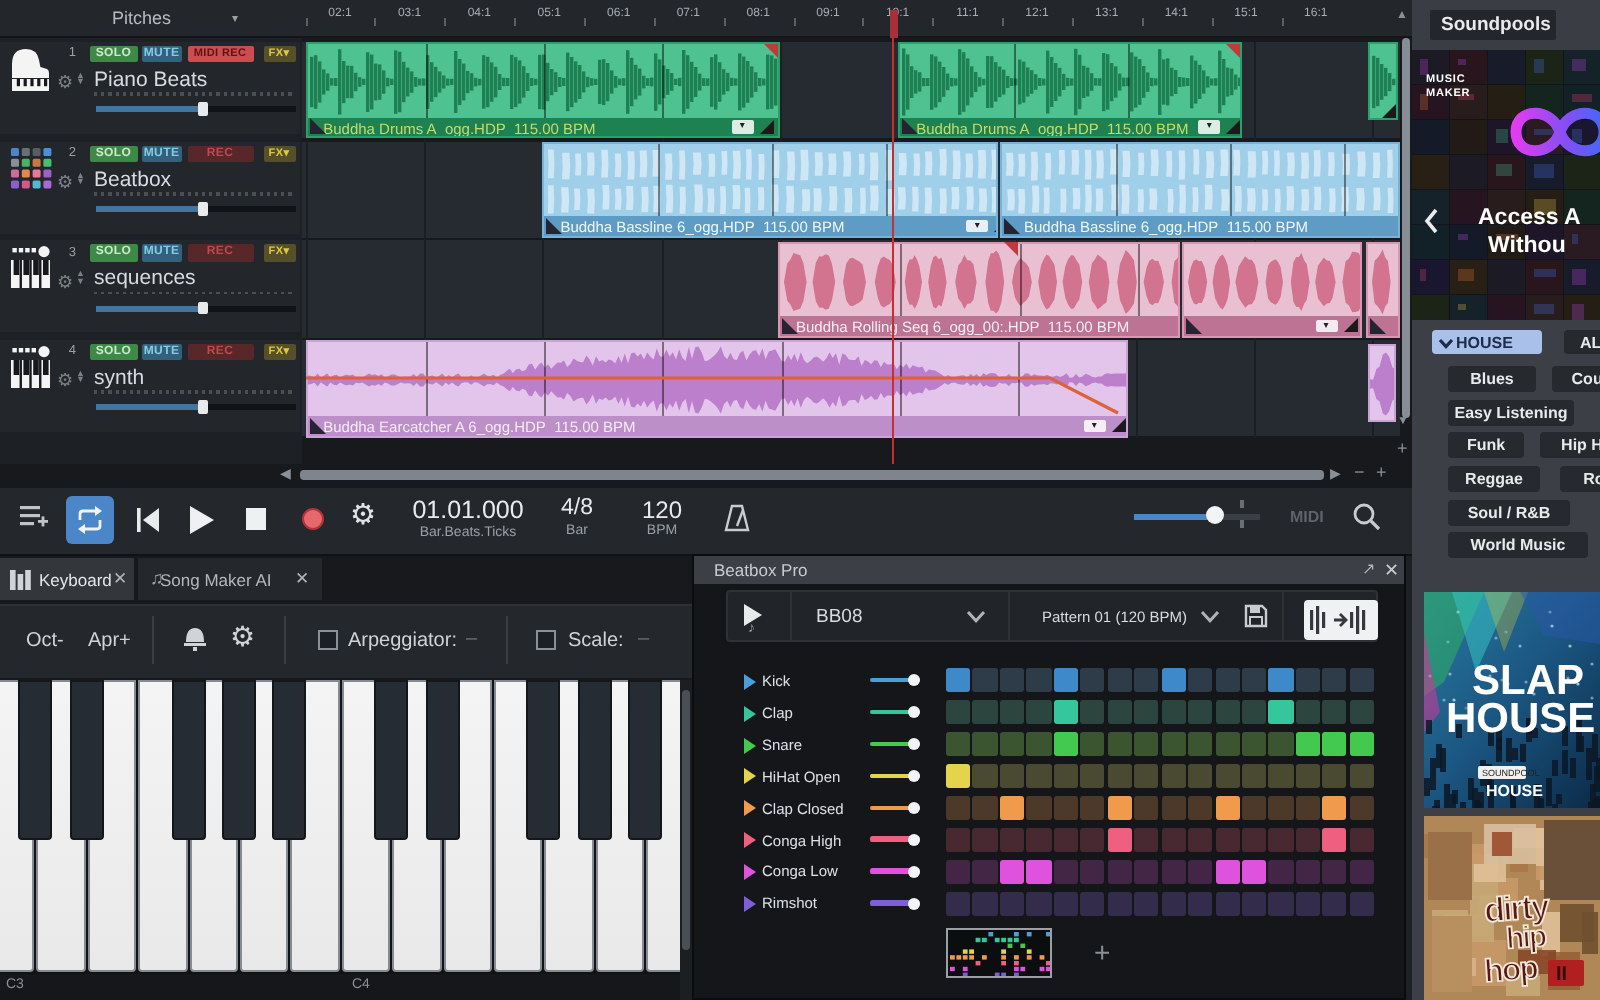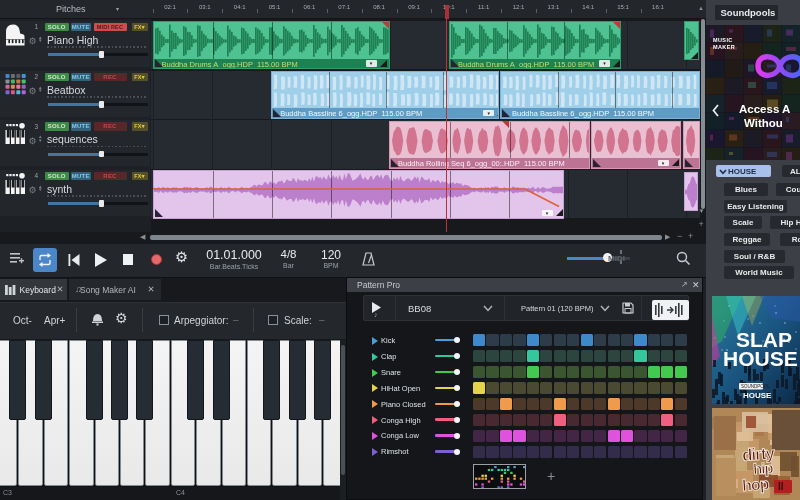--- a/index.html
+++ b/index.html
@@ -47,21 +47,21 @@
     <rect x="6.8" y="16.5" width="1.6" height="3.6" fill="#17191c"></rect>
     <rect x="10.2" y="16.5" width="1.6" height="3.6" fill="#17191c"></rect>
     <rect x="13.6" y="16.5" width="1.6" height="3.6" fill="#17191c"></rect>
     <rect x="17" y="16.5" width="1.6" height="3.6" fill="#17191c"></rect>
   </svg>
 <div class="" style="position:absolute;left:28px;top:23.3px;width:10px;text-align:right;font-size:6.5px;color:#9aa0a6;">1</div>
 <div class="" style="position:absolute;left:45px;top:22.8px;width:23.5px;height:8.6px;background:#3d8a48;border-radius:1px;font-size:6px;font-weight:bold;color:#cfe8c8;text-align:center;line-height:9.2px;letter-spacing:0.2px;">SOLO</div>
 <div class="" style="position:absolute;left:71px;top:22.8px;width:19.5px;height:8.6px;background:#33607a;border-radius:1px;font-size:6px;font-weight:bold;color:#85cbe8;text-align:center;line-height:9.2px;letter-spacing:0.2px;">MUTE</div>
 <div class="" style="position:absolute;left:93.5px;top:22.8px;width:33px;height:8.6px;background:#cc4d50;border-radius:1px;font-size:5.5px;font-weight:bold;color:#5a1517;text-align:center;line-height:9.2px;letter-spacing:0.2px;">MIDI REC</div>
 <div class="" style="position:absolute;left:131.5px;top:22.8px;width:16px;height:8.6px;background:#55502a;border-radius:1px;font-size:5.5px;font-weight:bold;color:#dfc83e;text-align:center;line-height:9.2px;letter-spacing:0.2px;">FX▾</div>
-<div class="" style="position:absolute;left:47px;top:33.7px;font-size:10.5px;color:#d8dce0;">Piano High</div>
+<div class="" style="position:absolute;left:47px;top:33.7px;font-size:10.5px;color:#d8dce0;">Piano Beats</div>
 <div class="" style="position:absolute;left:28.5px;top:36.0px;font-size:9px;color:#7a8086;">⚙</div>
 <div class="" style="position:absolute;left:38px;top:35.5px;font-size:4.5px;color:#7a8086;line-height:3.8px;">▲<br>▼</div>
 <div class="" style="position:absolute;left:47px;top:46.3px;width:101px;height:0;height:1.5px;background:repeating-linear-gradient(90deg,#4a4f55 0 1.6px,transparent 1.6px 3.6px);"></div>
 <div class="" style="position:absolute;left:47.5px;top:53.0px;width:100.5px;height:3px;background:#101317;"></div>
 <div class="" style="position:absolute;left:47.5px;top:53.0px;width:53px;height:3px;background:#44759e;"></div>
 <div class="" style="position:absolute;left:98.5px;top:51.3px;width:5px;height:6.5px;background:#e8eaec;border-radius:1px;"></div>
 <div class="" style="position:absolute;left:0;top:70.5px;width:150px;height:46px;background:#23262b;"></div>
 <svg width="22" height="23" viewBox="0 0 22 23" style="position:absolute;left:4.5px;top:72.7px;">
     <rect x="0.5" y="1.0" width="4" height="4" rx="0.8" fill="#4a86c8"></rect>
     <rect x="5.9" y="1.0" width="4" height="4" rx="0.8" fill="#6a6f75"></rect>
@@ -640,20 +640,23 @@
 <div style="position:absolute;left:152.6px;top:169.5px;width:411.4px;height:49.0px;background:#e3c4ea;border:1px solid #c9a2d6;overflow:hidden;">
     <svg width="411" height="40" style="position:absolute;left:0;top:0">
       <path d="M0,19.0 L0.0,16.8 L1.6,17.0 L3.2,17.6 L4.8,15.8 L6.4,17.9 L8.0,16.7 L9.6,15.7 L11.2,17.8 L12.8,16.6 L14.4,16.4 L16.0,17.8 L17.6,17.0 L19.2,16.2 L20.8,16.8 L22.4,16.2 L24.0,17.6 L25.6,17.4 L27.2,17.7 L28.8,16.7 L30.4,15.7 L32.0,16.5 L33.6,16.1 L35.2,17.0 L36.8,16.1 L38.4,17.7 L40.0,17.2 L41.6,16.3 L43.2,16.2 L44.8,16.9 L46.4,17.7 L48.0,17.3 L49.6,17.4 L51.2,17.3 L52.8,16.0 L54.4,17.5 L56.0,15.8 L57.6,15.8 L59.2,17.8 L60.8,17.0 L62.4,16.7 L64.0,17.9 L65.6,16.9 L67.2,15.7 L68.8,17.7 L70.4,16.5 L72.0,17.7 L73.6,16.5 L75.2,15.8 L76.8,17.5 L78.4,17.9 L80.0,17.7 L81.6,16.6 L83.2,17.9 L84.8,17.7 L86.4,16.7 L88.0,15.7 L89.6,16.9 L91.2,17.0 L92.8,16.4 L94.4,17.7 L96.0,16.5 L97.6,15.9 L99.2,14.6 L100.8,13.4 L102.4,15.5 L104.0,13.8 L105.6,13.4 L107.2,14.6 L108.8,14.0 L110.4,11.2 L112.0,10.9 L113.6,13.9 L115.2,11.5 L116.8,10.2 L118.4,12.9 L120.0,11.1 L121.6,13.4 L123.2,11.8 L124.8,10.2 L126.4,10.4 L128.0,9.3 L129.6,12.5 L131.2,11.0 L132.8,8.2 L134.4,9.4 L136.0,10.0 L137.6,10.1 L139.2,6.7 L140.8,8.8 L142.4,11.8 L144.0,7.1 L145.6,9.8 L147.2,9.0 L148.8,10.2 L150.4,8.7 L152.0,9.3 L153.6,10.7 L155.2,7.1 L156.8,10.4 L158.4,5.8 L160.0,10.7 L161.6,5.6 L163.2,5.2 L164.8,7.2 L166.4,5.7 L168.0,8.8 L169.6,5.3 L171.2,7.4 L172.8,8.7 L174.4,3.3 L176.0,7.3 L177.6,7.4 L179.2,3.8 L180.8,7.3 L182.4,5.1 L184.0,8.7 L185.6,3.6 L187.2,7.9 L188.8,9.5 L190.4,2.5 L192.0,8.5 L193.6,2.6 L195.2,2.2 L196.8,5.1 L198.4,9.6 L200.0,9.2 L201.6,8.1 L203.2,6.7 L204.8,5.0 L206.4,2.3 L208.0,6.9 L209.6,8.6 L211.2,5.4 L212.8,8.6 L214.4,9.0 L216.0,5.5 L217.6,4.4 L219.2,9.2 L220.8,6.3 L222.4,4.5 L224.0,4.1 L225.6,7.0 L227.2,3.3 L228.8,8.7 L230.4,4.7 L232.0,4.3 L233.6,3.6 L235.2,6.5 L236.8,9.4 L238.4,9.9 L240.0,6.5 L241.6,9.1 L243.2,5.9 L244.8,9.9 L246.4,5.1 L248.0,9.1 L249.6,10.6 L251.2,9.5 L252.8,7.8 L254.4,7.2 L256.0,8.4 L257.6,9.9 L259.2,8.1 L260.8,5.2 L262.4,8.0 L264.0,5.6 L265.6,11.4 L267.2,5.7 L268.8,6.5 L270.4,8.7 L272.0,9.0 L273.6,9.0 L275.2,7.1 L276.8,12.0 L278.4,9.0 L280.0,9.7 L281.6,11.1 L283.2,9.1 L284.8,9.4 L286.4,12.6 L288.0,9.9 L289.6,11.3 L291.2,11.3 L292.8,10.8 L294.4,13.6 L296.0,11.4 L297.6,12.6 L299.2,10.8 L300.8,13.5 L302.4,11.6 L304.0,12.2 L305.6,12.8 L307.2,12.3 L308.8,15.2 L310.4,13.8 L312.0,14.0 L313.6,14.2 L315.2,15.2 L316.8,16.2 L318.4,17.5 L320.0,16.5 L321.6,17.5 L323.2,17.8 L324.8,17.1 L326.4,16.8 L328.0,16.6 L329.6,17.9 L331.2,16.0 L332.8,17.1 L334.4,16.0 L336.0,17.9 L337.6,15.6 L339.2,16.5 L340.8,15.6 L342.4,15.5 L344.0,15.9 L345.6,17.7 L347.2,17.1 L348.8,17.4 L350.4,16.0 L352.0,17.5 L353.6,17.4 L355.2,17.7 L356.8,17.7 L358.4,15.7 L360.0,15.6 L361.6,17.0 L363.2,16.1 L364.8,16.8 L366.4,16.7 L368.0,17.0 L369.6,16.4 L371.2,17.4 L372.8,17.3 L374.4,16.7 L376.0,17.5 L377.6,16.9 L379.2,15.6 L380.8,17.9 L382.4,17.7 L384.0,16.0 L385.6,17.8 L387.2,17.3 L388.8,15.9 L390.4,16.5 L392.0,17.4 L393.6,17.8 L395.2,17.3 L396.8,17.2 L398.4,16.0 L400.0,15.6 L401.6,16.0 L403.2,15.7 L404.8,15.7 L406.4,15.8 L408.0,15.7 L409.6,15.6 L411,19 L409.6,22.4 L408.0,22.3 L406.4,22.2 L404.8,22.3 L403.2,22.3 L401.6,22.0 L400.0,22.4 L398.4,22.0 L396.8,20.8 L395.2,20.7 L393.6,20.2 L392.0,20.6 L390.4,21.5 L388.8,22.1 L387.2,20.7 L385.6,20.2 L384.0,22.0 L382.4,20.3 L380.8,20.1 L379.2,22.4 L377.6,21.1 L376.0,20.5 L374.4,21.3 L372.8,20.7 L371.2,20.6 L369.6,21.6 L368.0,21.0 L366.4,21.3 L364.8,21.2 L363.2,21.9 L361.6,21.0 L360.0,22.4 L358.4,22.3 L356.8,20.3 L355.2,20.3 L353.6,20.6 L352.0,20.5 L350.4,22.0 L348.8,20.6 L347.2,20.9 L345.6,20.3 L344.0,22.1 L342.4,22.5 L340.8,22.4 L339.2,21.5 L337.6,22.4 L336.0,20.1 L334.4,22.0 L332.8,20.9 L331.2,22.0 L329.6,20.1 L328.0,21.4 L326.4,21.2 L324.8,20.9 L323.2,20.2 L321.6,20.5 L320.0,21.5 L318.4,20.5 L316.8,21.8 L315.2,22.8 L313.6,23.8 L312.0,24.0 L310.4,24.2 L308.8,22.8 L307.2,25.7 L305.6,25.2 L304.0,25.8 L302.4,26.4 L300.8,24.5 L299.2,27.2 L297.6,25.4 L296.0,26.6 L294.4,24.4 L292.8,27.2 L291.2,26.7 L289.6,26.7 L288.0,28.1 L286.4,25.4 L284.8,28.6 L283.2,28.9 L281.6,26.9 L280.0,28.3 L278.4,29.0 L276.8,26.0 L275.2,30.9 L273.6,29.0 L272.0,29.0 L270.4,29.3 L268.8,31.5 L267.2,32.3 L265.6,26.6 L264.0,32.4 L262.4,30.0 L260.8,32.8 L259.2,29.9 L257.6,28.1 L256.0,29.6 L254.4,30.8 L252.8,30.2 L251.2,28.5 L249.6,27.4 L248.0,28.9 L246.4,32.9 L244.8,28.1 L243.2,32.1 L241.6,28.9 L240.0,31.5 L238.4,28.1 L236.8,28.6 L235.2,31.5 L233.6,34.4 L232.0,33.7 L230.4,33.3 L228.8,29.3 L227.2,34.7 L225.6,31.0 L224.0,33.9 L222.4,33.5 L220.8,31.7 L219.2,28.8 L217.6,33.6 L216.0,32.5 L214.4,29.0 L212.8,29.4 L211.2,32.6 L209.6,29.4 L208.0,31.1 L206.4,35.7 L204.8,33.0 L203.2,31.3 L201.6,29.9 L200.0,28.8 L198.4,28.4 L196.8,32.9 L195.2,35.8 L193.6,35.4 L192.0,29.5 L190.4,35.5 L188.8,28.5 L187.2,30.1 L185.6,34.4 L184.0,29.3 L182.4,32.9 L180.8,30.7 L179.2,34.2 L177.6,30.6 L176.0,30.7 L174.4,34.7 L172.8,29.3 L171.2,30.6 L169.6,32.7 L168.0,29.2 L166.4,32.3 L164.8,30.8 L163.2,32.8 L161.6,32.4 L160.0,27.3 L158.4,32.2 L156.8,27.6 L155.2,30.9 L153.6,27.3 L152.0,28.7 L150.4,29.3 L148.8,27.8 L147.2,29.0 L145.6,28.2 L144.0,30.9 L142.4,26.2 L140.8,29.2 L139.2,31.3 L137.6,27.9 L136.0,28.0 L134.4,28.6 L132.8,29.8 L131.2,27.0 L129.6,25.5 L128.0,28.7 L126.4,27.6 L124.8,27.8 L123.2,26.2 L121.6,24.6 L120.0,26.9 L118.4,25.1 L116.8,27.8 L115.2,26.5 L113.6,24.1 L112.0,27.1 L110.4,26.8 L108.8,24.0 L107.2,23.4 L105.6,24.6 L104.0,24.2 L102.4,22.5 L100.8,24.6 L99.2,23.4 L97.6,22.1 L96.0,21.5 L94.4,20.3 L92.8,21.6 L91.2,21.0 L89.6,21.1 L88.0,22.3 L86.4,21.3 L84.8,20.3 L83.2,20.1 L81.6,21.4 L80.0,20.3 L78.4,20.1 L76.8,20.5 L75.2,22.2 L73.6,21.5 L72.0,20.3 L70.4,21.5 L68.8,20.3 L67.2,22.3 L65.6,21.1 L64.0,20.1 L62.4,21.3 L60.8,21.0 L59.2,20.2 L57.6,22.2 L56.0,22.2 L54.4,20.5 L52.8,22.0 L51.2,20.7 L49.6,20.6 L48.0,20.7 L46.4,20.3 L44.8,21.1 L43.2,21.8 L41.6,21.7 L40.0,20.8 L38.4,20.3 L36.8,21.9 L35.2,21.0 L33.6,21.9 L32.0,21.5 L30.4,22.3 L28.8,21.3 L27.2,20.3 L25.6,20.6 L24.0,20.4 L22.4,21.8 L20.8,21.2 L19.2,21.8 L17.6,21.0 L16.0,20.2 L14.4,21.6 L12.8,21.4 L11.2,20.2 L9.6,22.3 L8.0,21.3 L6.4,20.1 L4.8,22.2 L3.2,20.4 L1.6,21.0 L0.0,21.2 Z" fill="#b678c8" opacity="0.9"></path>
     </svg>
     <div style="position:absolute;left:59.3px;top:0;width:1px;height:49.0px;background:rgba(0,0,0,0.45);"></div>
     <div style="position:absolute;left:118.6px;top:0;width:1px;height:49.0px;background:rgba(0,0,0,0.45);"></div>
     <div style="position:absolute;left:177.9px;top:0;width:1px;height:49.0px;background:rgba(0,0,0,0.45);"></div>
     <div style="position:absolute;left:237.2px;top:0;width:1px;height:49.0px;background:rgba(0,0,0,0.45);"></div>
     <div style="position:absolute;left:296.5px;top:0;width:1px;height:49.0px;background:rgba(0,0,0,0.45);"></div>
     <div style="position:absolute;left:355.8px;top:0;width:1px;height:49.0px;background:rgba(0,0,0,0.45);"></div>
+    <div style="position:absolute;left:0;bottom:0;width:100%;height:9.5px;background:#bd8fc9;font-size:7.5px;color:#f4ecf6;white-space:nowrap;overflow:hidden;">
+      <span style="position:absolute;left:8px;top:1px;">Buddha Earcatcher A 6_ogg.HDP&nbsp;&nbsp;115.00 BPM</span>
+    </div>
     <svg width="8" height="8" style="position:absolute;left:1px;bottom:1px;">
       <path d="M0,8 L8,8 L0,0 Z" fill="#262333"></path>
     </svg>
     <div style="position:absolute;left:388px;bottom:1.5px;width:11px;height:6.5px;background:rgba(255,255,255,0.85);border-radius:1px;font-size:5px;line-height:6px;text-align:center;color:#222;">▾</div>
     <svg width="7" height="7" style="position:absolute;left:402px;bottom:1.5px;">
       <path d="M7,0 L7,7 L0,7 Z" fill="#1a1a1a"></path>
     </svg>
   </div>
 <svg width="410" height="50" style="position:absolute;left:152.6px;top:169.5px;">
     <path d="M0,19 L372,19 L406,36.5" stroke="#e06038" stroke-width="1.6" fill="none"></path>
@@ -708,21 +711,21 @@
 <div class="" style="position:absolute;left:314px;top:261.5px;width:34px;text-align:center;font-size:7px;color:#9aa0a6;">BPM</div>
 <svg width="13" height="14" viewBox="0 0 13 14" style="position:absolute;left:362px;top:252px;">
 <path d="M4 1 L9 1 L12 13 L1 13 Z" stroke="#c8ccd0" stroke-width="1.2" fill="none"></path>
 <path d="M6.5 11 L9.5 3" stroke="#c8ccd0" stroke-width="1.2"></path>
   </svg>
 <div class="" style="position:absolute;left:567px;top:257px;width:63px;height:3px;background:#3a3f45;"></div>
 <div class="" style="position:absolute;left:567px;top:257px;width:41px;height:3px;background:#4a86c8;"></div>
 <div class="" style="position:absolute;left:603px;top:252.5px;width:9px;height:9px;background:#f2f4f6;border-radius:50%;"></div>
 <div class="" style="position:absolute;left:620px;top:250px;width:1.5px;height:4px;background:#6a7076;"></div>
 <div class="" style="position:absolute;left:620px;top:260px;width:1.5px;height:4px;background:#6a7076;"></div>
-<div class="" style="position:absolute;left:608px;top:254px;font-size:8px;font-weight:bold;color:#5e646a;">MIDI</div>
+<div class="" style="position:absolute;left:645px;top:254px;font-size:8px;font-weight:bold;color:#5e646a;">MIDI</div>
 <svg width="15" height="15" style="position:absolute;left:676px;top:251px;">
     <circle cx="6" cy="6" r="4.5" stroke="#c8ccd0" stroke-width="1.4" fill="none"></circle>
     <path d="M9.5 9.5 L13.5 13.5" stroke="#c8ccd0" stroke-width="1.6"></path>
   </svg>
 <div class="" style="position:absolute;left:0;top:278px;width:346px;height:222px;background:#17191c;"></div>
 <div class="" style="position:absolute;left:0;top:278.5px;width:67px;height:21.5px;background:#33373c;"></div>
 <svg width="11" height="10" style="position:absolute;left:5px;top:284.5px;">
     <rect x="0" y="0" width="2.8" height="10" fill="#d0d4d8"></rect>
     <rect x="3.8" y="2" width="2.8" height="8" fill="#d0d4d8"></rect>
     <rect x="7.6" y="0" width="2.8" height="10" fill="#d0d4d8"></rect>
@@ -778,21 +781,21 @@
 <div class="" style="position:absolute;left:288.8px;top:340px;width:17px;height:80px;background:#262c33;border:1px solid #14171a;border-radius:0 0 2px 2px;"></div>
 <div class="" style="position:absolute;left:314.2px;top:340px;width:17px;height:80px;background:#262c33;border:1px solid #14171a;border-radius:0 0 2px 2px;"></div>
 <div class="" style="position:absolute;left:365.0px;top:340px;width:17px;height:80px;background:#262c33;border:1px solid #14171a;border-radius:0 0 2px 2px;"></div>
 <div class="" style="position:absolute;left:0;top:487px;width:346px;height:13px;background:#15171a;"></div>
 <div class="" style="position:absolute;left:3px;top:489px;font-size:7px;color:#8a9098;">C3</div>
 <div class="" style="position:absolute;left:176px;top:489px;font-size:7px;color:#8a9098;">C4</div>
 <div class="" style="position:absolute;left:340px;top:340px;width:6px;height:160px;background:#1c1f22;"></div>
 <div class="" style="position:absolute;left:341px;top:345px;width:4px;height:130px;background:#4a4f55;border-radius:2px;"></div>
 <div class="" style="position:absolute;left:345.5px;top:277px;width:357px;height:223px;background:#141619;border:1px solid #0b0c0e;"></div>
 <div class="" style="position:absolute;left:346.5px;top:278px;width:355px;height:14px;background:#3c4046;"></div>
-<div class="" style="position:absolute;left:357px;top:280px;font-size:8.5px;color:#c8ccd0;">Pattern Pro</div>
+<div class="" style="position:absolute;left:357px;top:280px;font-size:8.5px;color:#c8ccd0;">Beatbox Pro</div>
 <div class="" style="position:absolute;left:681px;top:280px;font-size:8px;color:#b0b4b8;">↗</div>
 <div class="" style="position:absolute;left:692px;top:279.5px;font-size:9px;color:#c8ccd0;">✕</div>
 <div class="" style="position:absolute;left:363px;top:295px;width:326px;height:25.5px;background:#212429;border:1px solid #2e3237;border-radius:2px;"></div>
 <svg width="10" height="12" style="position:absolute;left:372px;top:302px;">
     <path d="M0 0 L9 5.5 L0 11 Z" fill="#e8eaec"></path>
   </svg>
 <div class="" style="position:absolute;left:374px;top:311px;font-size:7px;color:#9aa0a6;">♪</div>
 <div class="" style="position:absolute;left:395px;top:295px;width:1px;height:25px;background:#2e3237;"></div>
 <div class="" style="position:absolute;left:408px;top:302.5px;font-size:9.5px;color:#d8dce0;">BB08</div>
 <svg width="10" height="7.4" style="position:absolute;left:483px;top:305px;">
@@ -903,21 +906,21 @@
 <div class="" style="position:absolute;left:594.0px;top:381.9px;width:12.2px;height:12.2px;background:#4a4931;border-radius:1.5px;"></div>
 <div class="" style="position:absolute;left:607.5px;top:381.9px;width:12.2px;height:12.2px;background:#4a4931;border-radius:1.5px;"></div>
 <div class="" style="position:absolute;left:621.0px;top:381.9px;width:12.2px;height:12.2px;background:#4a4931;border-radius:1.5px;"></div>
 <div class="" style="position:absolute;left:634.4px;top:381.9px;width:12.2px;height:12.2px;background:#4a4931;border-radius:1.5px;"></div>
 <div class="" style="position:absolute;left:647.9px;top:381.9px;width:12.2px;height:12.2px;background:#4a4931;border-radius:1.5px;"></div>
 <div class="" style="position:absolute;left:661.3px;top:381.9px;width:12.2px;height:12.2px;background:#4a4931;border-radius:1.5px;"></div>
 <div class="" style="position:absolute;left:674.8px;top:381.9px;width:12.2px;height:12.2px;background:#4a4931;border-radius:1.5px;"></div>
 <svg width="6" height="8" style="position:absolute;left:371.5px;top:400.3px;">
     <path d="M0 0 L6 4 L0 8 Z" fill="#ef9b4b"></path>
   </svg>
-<div class="" style="position:absolute;left:381px;top:399.6px;font-size:7.5px;color:#dde1e5;">Piano Closed</div>
+<div class="" style="position:absolute;left:381px;top:399.6px;font-size:7.5px;color:#dde1e5;">Clap Closed</div>
 <div class="" style="position:absolute;left:434.5px;top:402.5px;width:25px;height:2.6px;background:#ef9b4b;border-radius:1.3px;"></div>
 <div class="" style="position:absolute;left:453.5px;top:400.8px;width:6px;height:6px;background:#f2f4f6;border-radius:50%;"></div>
 <div class="" style="position:absolute;left:473.0px;top:397.8px;width:12.2px;height:12.2px;background:#4c392a;border-radius:1.5px;"></div>
 <div class="" style="position:absolute;left:486.4px;top:397.8px;width:12.2px;height:12.2px;background:#4c392a;border-radius:1.5px;"></div>
 <div class="" style="position:absolute;left:499.9px;top:397.8px;width:12.2px;height:12.2px;background:#ef9b4b;border-radius:1.5px;"></div>
 <div class="" style="position:absolute;left:513.4px;top:397.8px;width:12.2px;height:12.2px;background:#4c392a;border-radius:1.5px;"></div>
 <div class="" style="position:absolute;left:526.8px;top:397.8px;width:12.2px;height:12.2px;background:#4c392a;border-radius:1.5px;"></div>
 <div class="" style="position:absolute;left:540.2px;top:397.8px;width:12.2px;height:12.2px;background:#4c392a;border-radius:1.5px;"></div>
 <div class="" style="position:absolute;left:553.7px;top:397.8px;width:12.2px;height:12.2px;background:#ef9b4b;border-radius:1.5px;"></div>
 <div class="" style="position:absolute;left:567.1px;top:397.8px;width:12.2px;height:12.2px;background:#4c392a;border-radius:1.5px;"></div>
@@ -1125,21 +1128,21 @@
 <div class="" style="position:absolute;left:744px;top:117px;font-size:11.5px;font-weight:bold;color:#ffffff;white-space:nowrap;">Withou</div>
 <div class="" style="position:absolute;left:715.5px;top:164.5px;width:55px;height:12.5px;background:#a8c0ea;border-radius:2px;"></div>
 <svg width="8" height="6.300000000000001" style="position:absolute;left:719px;top:169px;">
     <path d="M1 1 L4.0 4.300000000000001 L7 1" stroke="#1d2c4a" stroke-width="1.6" fill="none"></path>
   </svg>
 <div class="" style="position:absolute;left:728px;top:167px;font-size:8px;font-weight:bold;color:#1d2c4a;">HOUSE</div>
 <div class="" style="position:absolute;left:782px;top:164.5px;width:30px;height:12.5px;background:#26292e;border-radius:2px;font-size:8px;font-weight:bold;color:#e8eaec;text-align:left;padding-left:8px;line-height:13px;">ALL</div>
 <div class="" style="position:absolute;left:724px;top:183px;width:44px;height:13px;background:#26292e;border-radius:2px;font-size:8px;font-weight:bold;color:#e8eaec;text-align:center;line-height:13.5px;white-space:nowrap;">Blues</div>
 <div class="" style="position:absolute;left:776px;top:183px;width:40px;height:13px;background:#26292e;border-radius:2px;font-size:8px;font-weight:bold;color:#e8eaec;text-align:center;line-height:13.5px;white-space:nowrap;">Coun</div>
 <div class="" style="position:absolute;left:724px;top:199.5px;width:63px;height:13px;background:#26292e;border-radius:2px;font-size:8px;font-weight:bold;color:#e8eaec;text-align:center;line-height:13.5px;white-space:nowrap;">Easy Listening</div>
-<div class="" style="position:absolute;left:724px;top:216px;width:38px;height:13px;background:#26292e;border-radius:2px;font-size:8px;font-weight:bold;color:#e8eaec;text-align:center;line-height:13.5px;white-space:nowrap;">Scale</div>
+<div class="" style="position:absolute;left:724px;top:216px;width:38px;height:13px;background:#26292e;border-radius:2px;font-size:8px;font-weight:bold;color:#e8eaec;text-align:center;line-height:13.5px;white-space:nowrap;">Funk</div>
 <div class="" style="position:absolute;left:770px;top:216px;width:42px;height:13px;background:#26292e;border-radius:2px;font-size:8px;font-weight:bold;color:#e8eaec;text-align:center;line-height:13.5px;white-space:nowrap;">Hip H</div>
 <div class="" style="position:absolute;left:724px;top:232.5px;width:46px;height:13px;background:#26292e;border-radius:2px;font-size:8px;font-weight:bold;color:#e8eaec;text-align:center;line-height:13.5px;white-space:nowrap;">Reggae</div>
 <div class="" style="position:absolute;left:780px;top:232.5px;width:34px;height:13px;background:#26292e;border-radius:2px;font-size:8px;font-weight:bold;color:#e8eaec;text-align:center;line-height:13.5px;white-space:nowrap;">Ro</div>
 <div class="" style="position:absolute;left:724px;top:249.5px;width:61px;height:13px;background:#26292e;border-radius:2px;font-size:8px;font-weight:bold;color:#e8eaec;text-align:center;line-height:13.5px;white-space:nowrap;">Soul / R&amp;B</div>
 <div class="" style="position:absolute;left:724px;top:266px;width:70px;height:13px;background:#26292e;border-radius:2px;font-size:8px;font-weight:bold;color:#e8eaec;text-align:center;line-height:13.5px;white-space:nowrap;">World Music</div>
 <div class="" style="position:absolute;left:712px;top:296px;width:88px;height:108px;overflow:hidden;">
     <svg width="88" height="108" style="position:absolute;left:0;top:0">
       <defs>
         <linearGradient id="sl" x1="0" y1="0" x2="1" y2="1">
           <stop offset="0" stop-color="#2a7aa0"></stop>

